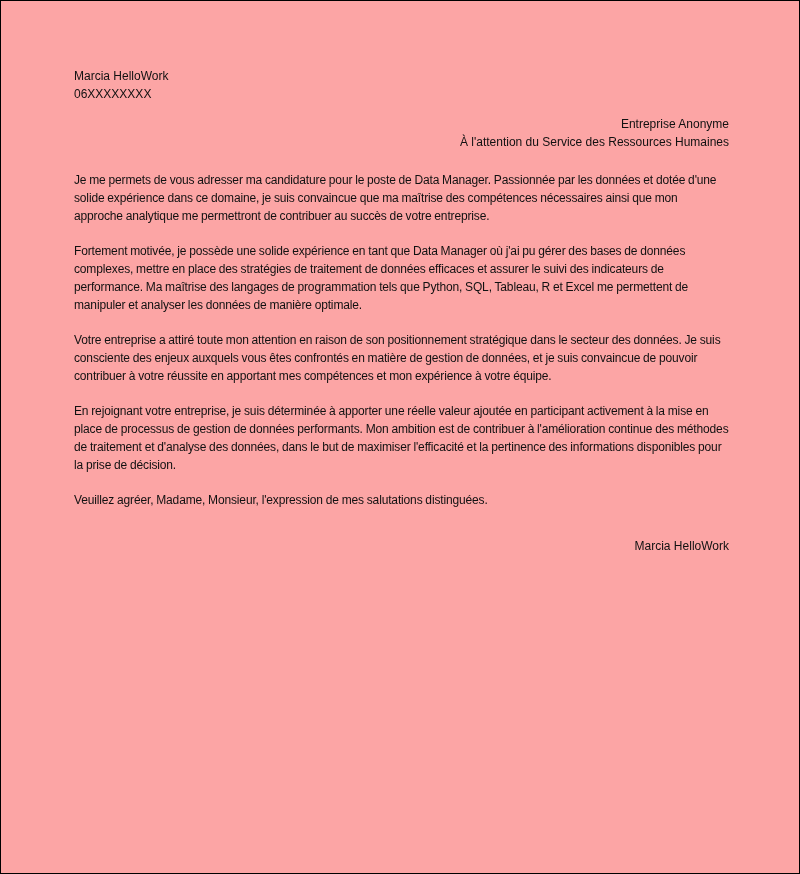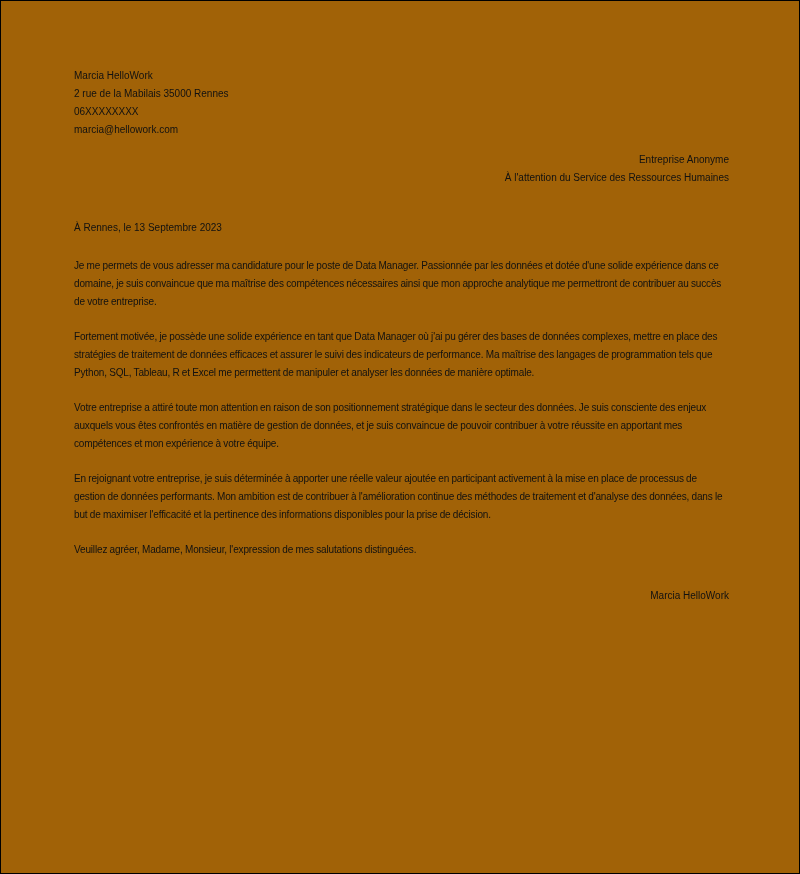--- a/index.html
+++ b/index.html
@@ -11,23 +11,23 @@
       width: 800px;
       height: 874px;
       overflow: hidden;
     }
     .page {
       position: relative;
       box-sizing: border-box;
       width: 800px;
       height: 874px;
       border: 1px solid #000000;
-      background: #a16207;
+      background: #fca5a5;
       font-family: "Liberation Sans", sans-serif;
-      font-size: 10px;
+      font-size: 12px;
       color: #111111;
       line-height: 18px;
     }
     .content {
       position: absolute;
       left: 73px;
       top: 66px;
       width: 655px;
     }
     .sender div, .recipient div {
@@ -62,31 +62,28 @@
     }
   </style>
 </head>
 <body>
 
 <div class="page">
   <div class="content">
 
     <div class="sender">
       <div>Marcia HelloWork</div>
-      <div>2 rue de la Mabilais 35000 Rennes</div>
       <div>06XXXXXXXX</div>
-      <div>marcia@hellowork.com</div>
     </div>
 
     <div class="recipient">
       <div>Entreprise Anonyme</div>
       <div>À l'attention du Service des Ressources Humaines</div>
     </div>
 
-    <div class="date">À Rennes, le 13 Septembre 2023</div>
 
 
     <div class="body-paragraphs">
       <p>Je me permets de vous adresser ma candidature pour le poste de Data Manager. Passionnée par les données et dotée d'une solide expérience dans ce domaine, je suis convaincue que ma maîtrise des compétences nécessaires ainsi que mon approche analytique me permettront de contribuer au succès de votre entreprise.</p>
       <p>Fortement motivée, je possède une solide expérience en tant que Data Manager où j'ai pu gérer des bases de données complexes, mettre en place des stratégies de traitement de données efficaces et assurer le suivi des indicateurs de performance. Ma maîtrise des langages de programmation tels que Python, SQL, Tableau, R et Excel me permettent de manipuler et analyser les données de manière optimale.</p>
       <p>Votre entreprise a attiré toute mon attention en raison de son positionnement stratégique dans le secteur des données. Je suis consciente des enjeux auxquels vous êtes confrontés en matière de gestion de données, et je suis convaincue de pouvoir contribuer à votre réussite en apportant mes compétences et mon expérience à votre équipe.</p>
       <p>En rejoignant votre entreprise, je suis déterminée à apporter une réelle valeur ajoutée en participant activement à la mise en place de processus de gestion de données performants. Mon ambition est de contribuer à l'amélioration continue des méthodes de traitement et d'analyse des données, dans le but de maximiser l'efficacité et la pertinence des informations disponibles pour la prise de décision.</p>
       <p class="closing">Veuillez agréer, Madame, Monsieur, l'expression de mes salutations distinguées.</p>
     </div>
 

